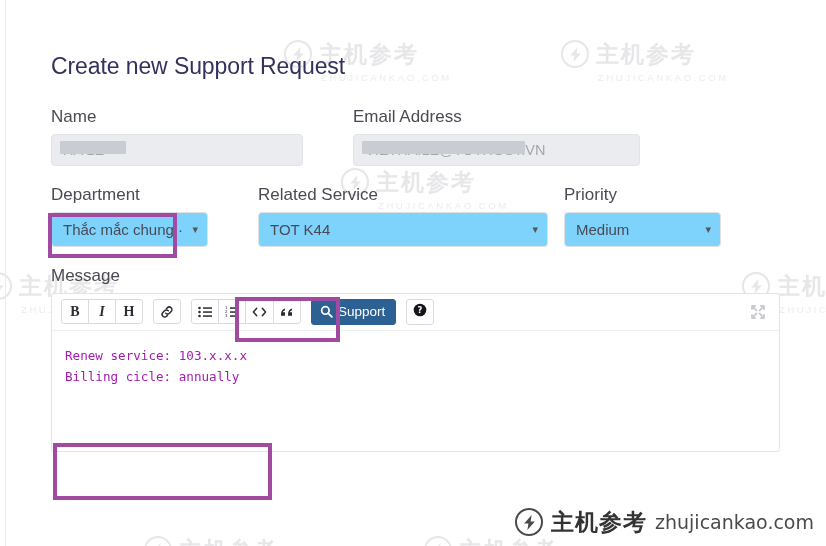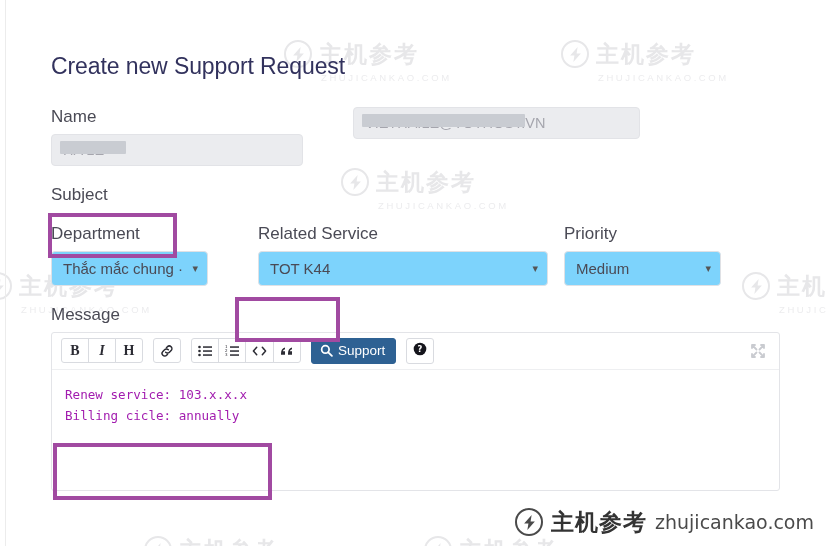--- a/index.html
+++ b/index.html
@@ -284,29 +284,29 @@
 
     <div class="row" style="margin-top:26px;">
       <div style="width:252px;">
         <label class="fl ctl-label">Name</label>
         <div class="inp disabled" style="position:relative;">
           <span class="blurred">HA LE</span>
           <span class="redact" style="left:8px; top:6px; width:66px; height:13px;"></span>
         </div>
       </div>
       <div style="width:287px; margin-left:50px;">
+        <label class="fl ctl-label">Email Address</label>
         <div class="inp disabled" style="position:relative;">
           <span class="blurred">VIETHA.LE@TOTHOST.VN</span>
           <span class="redact" style="left:8px; top:6px; width:163px; height:13px;"></span>
         </div>
       </div>
     </div>
 
     <div style="margin-top:19px; width:600px;">
-      <label class="fl ctl-label">Subject</label>
     </div>
 
     <div class="row" style="margin-top:19px;">
       <div style="width:157px;">
         <label class="fl ctl-label">Department</label>
         <div class="sel">
           <span>Thắc mắc chung ·</span>
           <span class="caret">▾</span>
         </div>
       </div>

